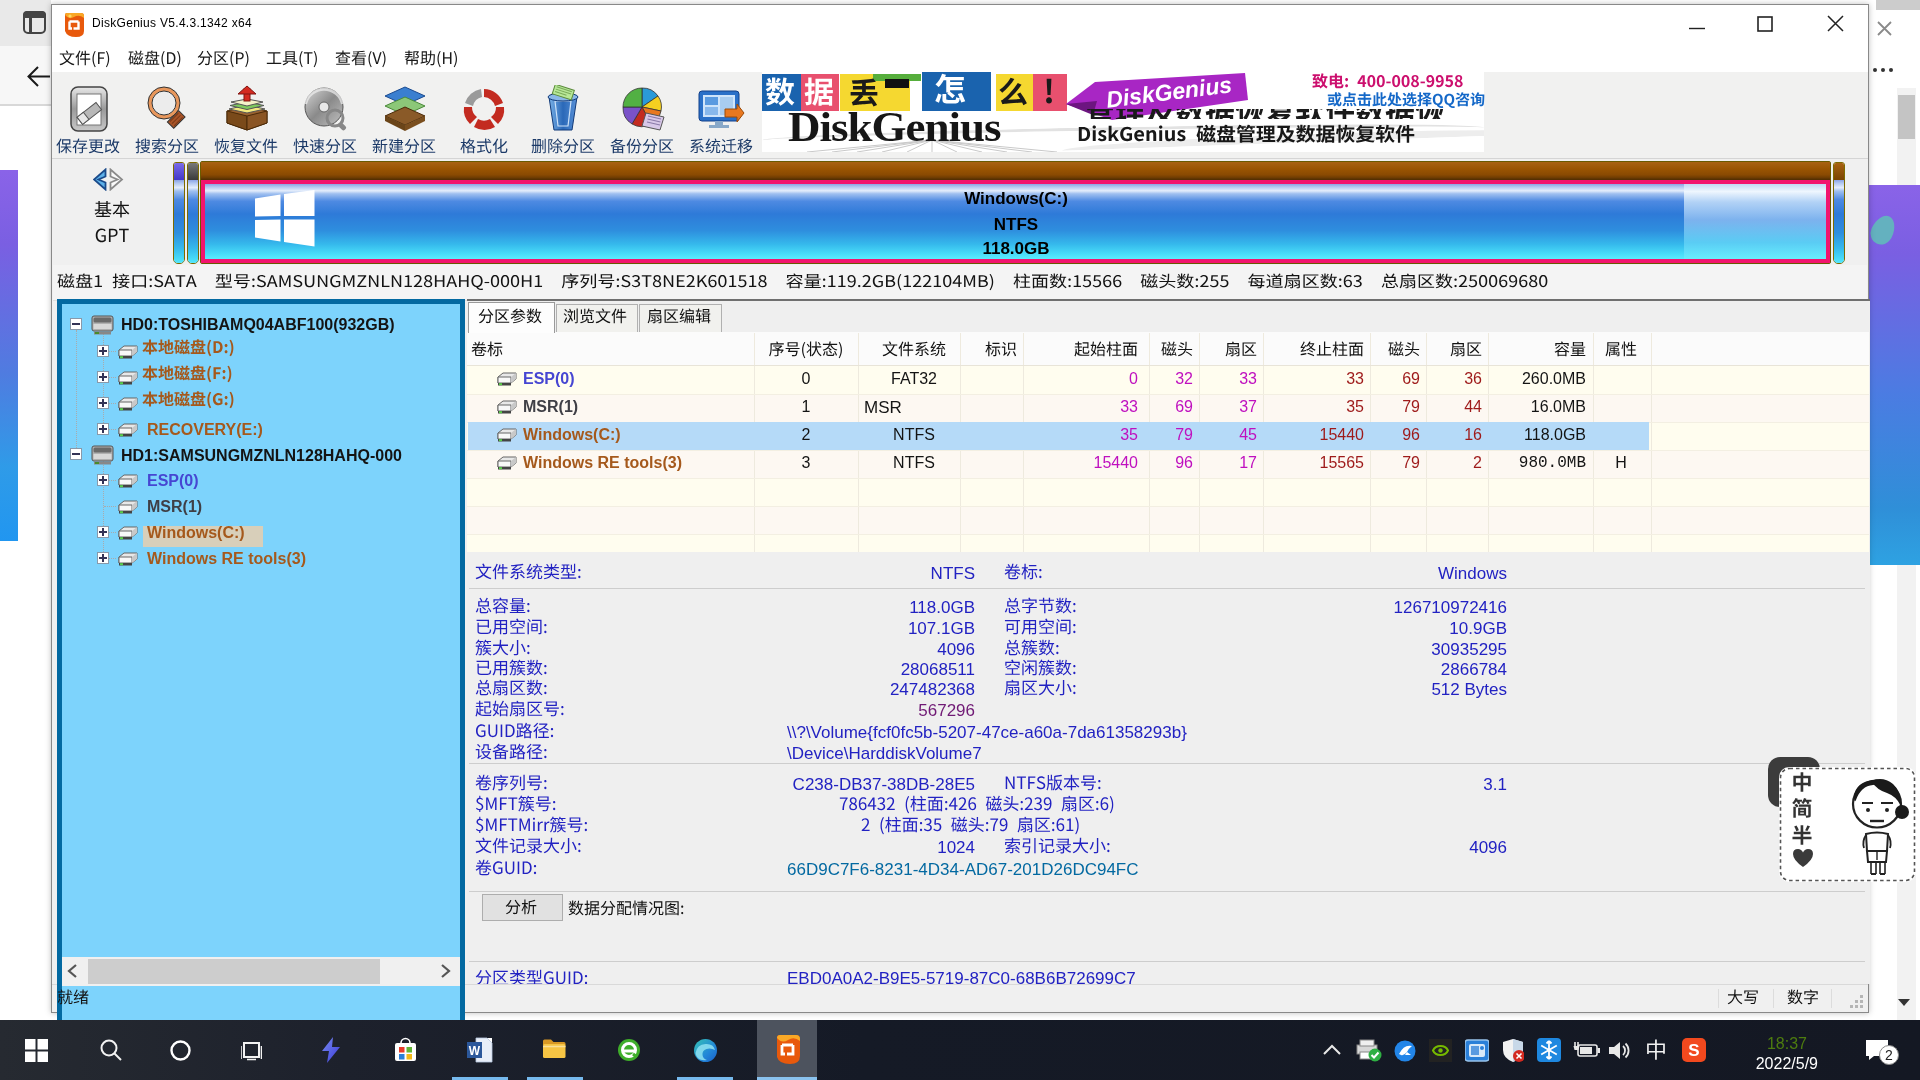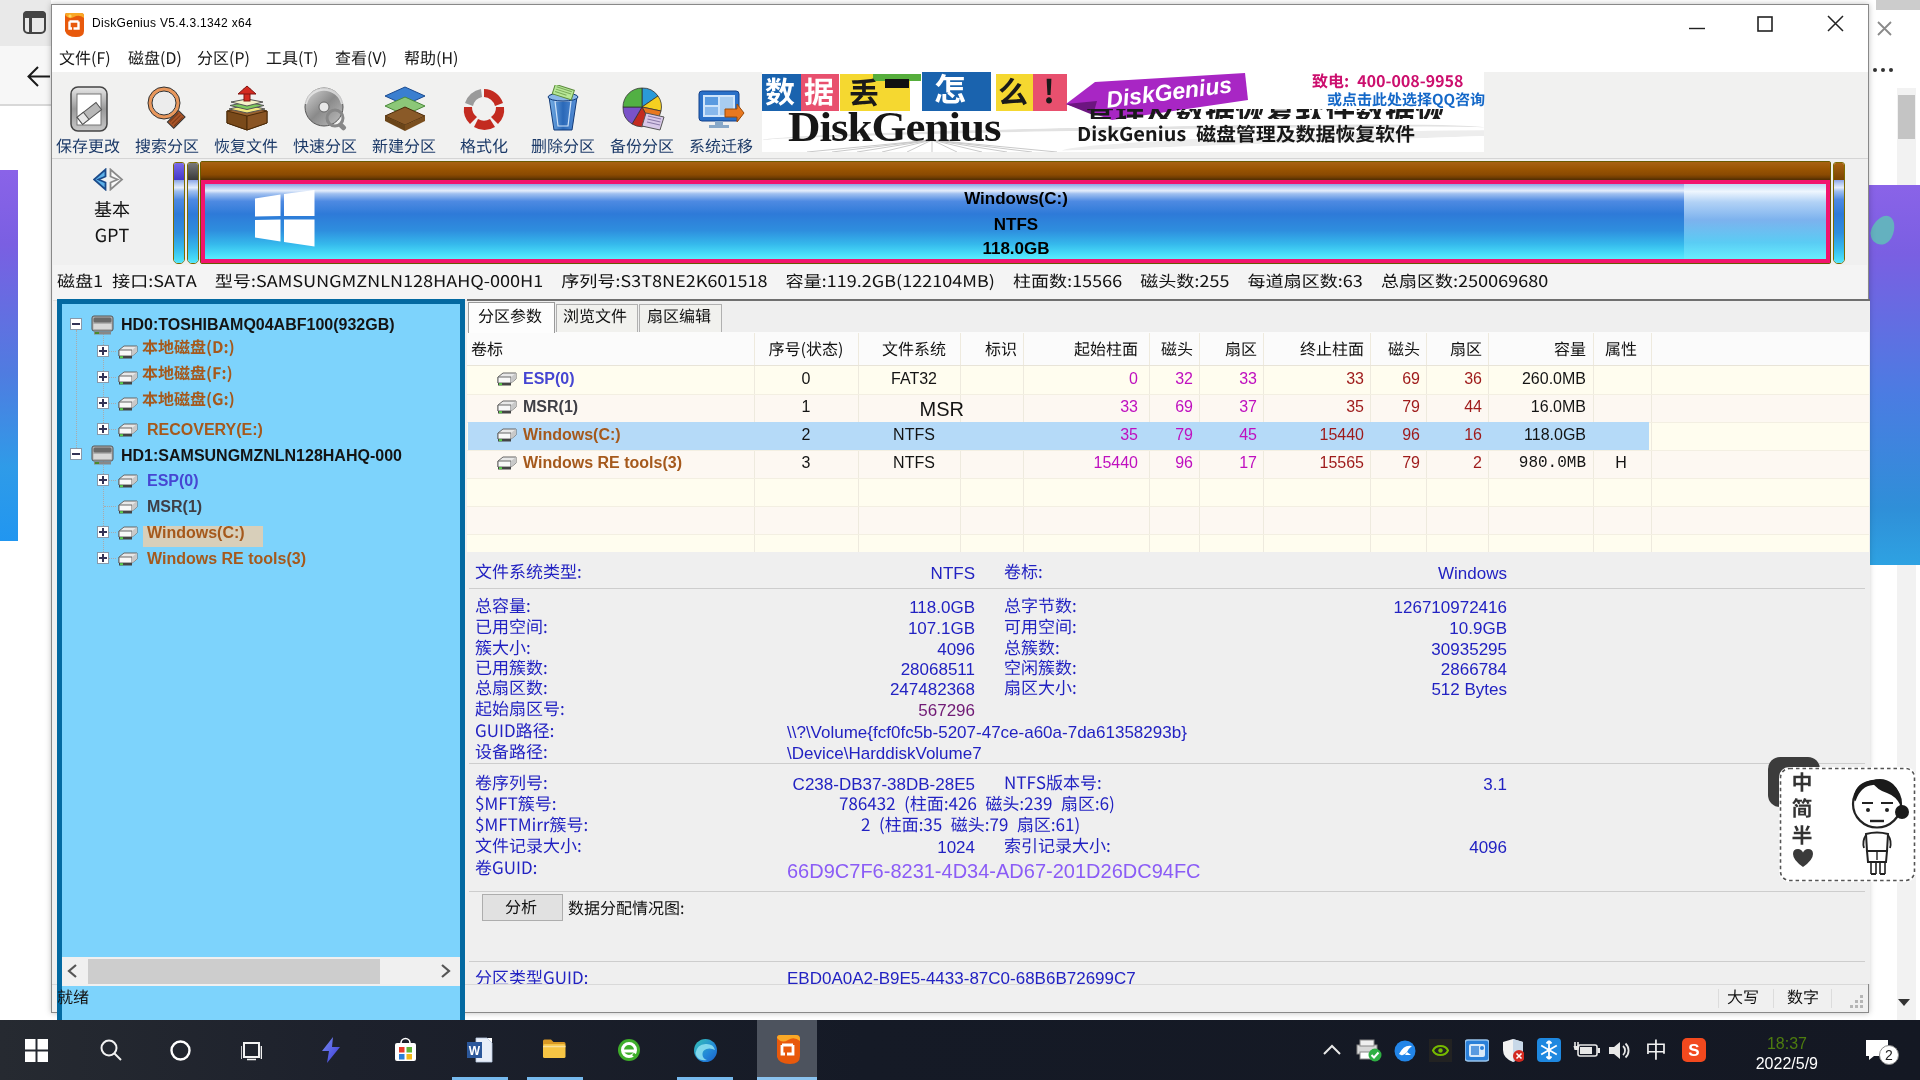--- a/index.html
+++ b/index.html
@@ -1454,21 +1454,21 @@
 <div class="t" style="font-size:16px;color:#141414;left:864px;width:100px;text-align:center;top:370px;z-index:10;">FAT32</div>
 <div class="t" style="font-size:16px;color:#bf10bf;left:1018px;width:120px;text-align:right;top:370px;z-index:10;">0</div>
 <div class="t" style="font-size:16px;color:#bf10bf;left:1073px;width:120px;text-align:right;top:370px;z-index:10;">32</div>
 <div class="t" style="font-size:16px;color:#bf10bf;left:1137px;width:120px;text-align:right;top:370px;z-index:10;">33</div>
 <div class="t" style="font-size:16px;color:#9e1a1a;left:1244px;width:120px;text-align:right;top:370px;z-index:10;">33</div>
 <div class="t" style="font-size:16px;color:#9e1a1a;left:1300px;width:120px;text-align:right;top:370px;z-index:10;">69</div>
 <div class="t" style="font-size:16px;color:#9e1a1a;left:1362px;width:120px;text-align:right;top:370px;z-index:10;">36</div>
 <div class="t" style="font-size:16px;color:#141414;left:1466px;width:120px;text-align:right;top:370px;z-index:10;">260.0MB</div>
 <div class="t" style="font-size:16px;color:#3f3f46;font-weight:bold;left:523px;top:398px;z-index:10;">MSR(1)</div>
 <div class="t" style="font-size:16px;color:#141414;left:776px;width:60px;text-align:center;top:398px;z-index:10;">1</div>
-<div class="t" style="font-size:20px;color:#141414;left:864px;width:100px;text-align:right;top:398px;z-index:10;">MSR</div>
+<div class="t" style="font-size:17px;color:#141414;left:864px;width:100px;text-align:left;top:398px;z-index:10;">MSR</div>
 <div class="t" style="font-size:16px;color:#bf10bf;left:1018px;width:120px;text-align:right;top:398px;z-index:10;">33</div>
 <div class="t" style="font-size:16px;color:#bf10bf;left:1073px;width:120px;text-align:right;top:398px;z-index:10;">69</div>
 <div class="t" style="font-size:16px;color:#bf10bf;left:1137px;width:120px;text-align:right;top:398px;z-index:10;">37</div>
 <div class="t" style="font-size:16px;color:#9e1a1a;left:1244px;width:120px;text-align:right;top:398px;z-index:10;">35</div>
 <div class="t" style="font-size:16px;color:#9e1a1a;left:1300px;width:120px;text-align:right;top:398px;z-index:10;">79</div>
 <div class="t" style="font-size:16px;color:#9e1a1a;left:1362px;width:120px;text-align:right;top:398px;z-index:10;">44</div>
 <div class="t" style="font-size:16px;color:#141414;left:1466px;width:120px;text-align:right;top:398px;z-index:10;">16.0MB</div>
 <div class="t" style="font-size:16px;color:#a5591c;font-weight:bold;left:523px;top:426px;z-index:10;">Windows(C:)</div>
 <div class="t" style="font-size:16px;color:#141414;left:776px;width:60px;text-align:center;top:426px;z-index:10;">2</div>
 <div class="t" style="font-size:16px;color:#141414;left:864px;width:100px;text-align:center;top:426px;z-index:10;">NTFS</div>
@@ -1530,16 +1530,16 @@
 <div class="t" style="font-size:17px;color:#2222c2;left:1107px;width:400px;text-align:right;top:564px;z-index:10;">Windows</div>
 <div class="t" style="font-size:17px;color:#2222c2;left:1107px;width:400px;text-align:right;top:598px;z-index:10;">126710972416</div>
 <div class="t" style="font-size:17px;color:#2222c2;left:1107px;width:400px;text-align:right;top:619px;z-index:10;">10.9GB</div>
 <div class="t" style="font-size:17px;color:#2222c2;left:1107px;width:400px;text-align:right;top:640px;z-index:10;">30935295</div>
 <div class="t" style="font-size:17px;color:#2222c2;left:1107px;width:400px;text-align:right;top:660px;z-index:10;">2866784</div>
 <div class="t" style="font-size:17px;color:#2222c2;left:1107px;width:400px;text-align:right;top:680px;z-index:10;">512 Bytes</div>
 <div class="t" style="font-size:17px;color:#2222c2;left:1107px;width:400px;text-align:right;top:775px;z-index:10;">3.1</div>
 <div class="t" style="font-size:17px;color:#2222c2;left:1107px;width:400px;text-align:right;top:838px;z-index:10;">4096</div>
 <div class="t" style="font-size:17px;color:#2222c2;left:787px;top:723px;z-index:10;">\\?\Volume{fcf0fc5b-5207-47ce-a60a-7da61358293b}</div>
 <div class="t" style="font-size:17px;color:#2222c2;left:787px;top:744px;z-index:10;">\Device\HarddiskVolume7</div>
-<div class="t" style="font-size:20px;color:#8b5cf6;left:787px;top:860px;z-index:10;">66D9C7F6-8231-4D34-AD67-201D26DC94FC</div>
+<div class="t" style="font-size:17px;color:#0369a1;left:787px;top:860px;z-index:10;">66D9C7F6-8231-4D34-AD67-201D26DC94FC</div>
 <div class="abs" style="left:787px;top:969px;width:500px;height:15px;overflow:hidden;z-index:10">
-    <div class="t" style="left:0;top:0;font-size:17px;color:#2222c2">EBD0A0A2-B9E5-4433-87C0-68B6B72699C7</div>
+    <div class="t" style="left:0;top:0;font-size:17px;color:#2222c2">EBD0A0A2-B9E5-5719-87C0-68B6B72699C7</div>
   </div>
 
 </body></html>

